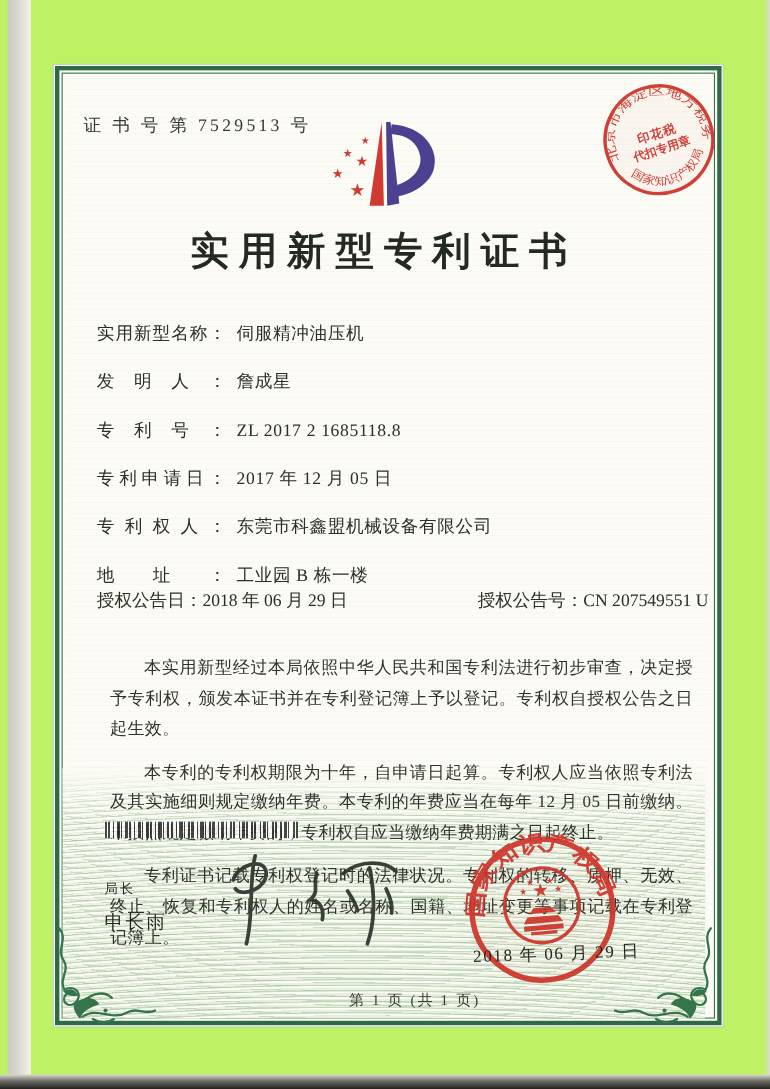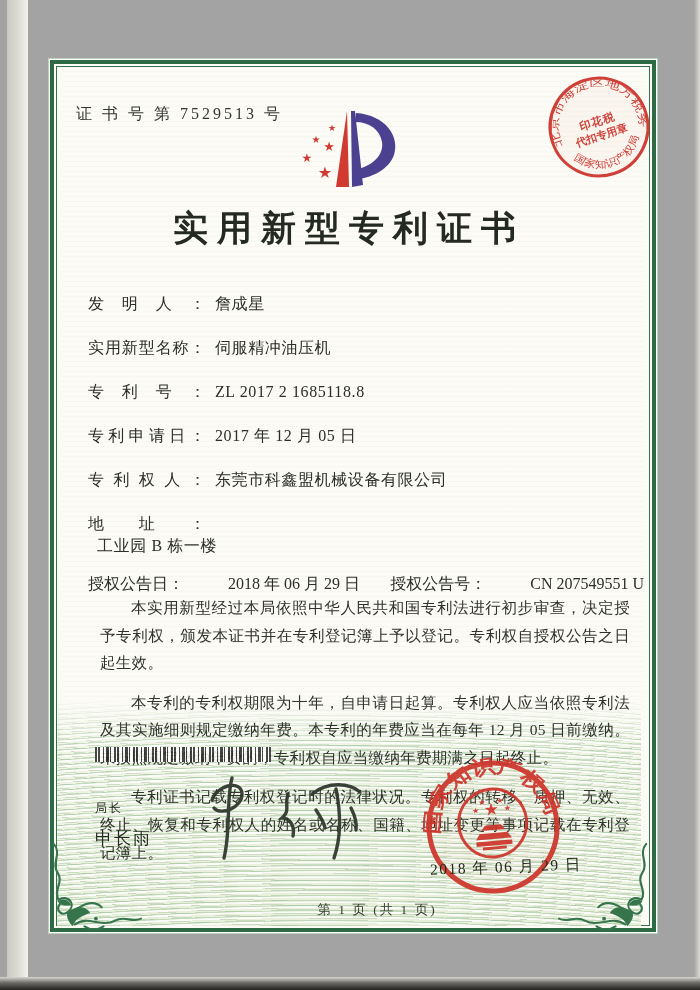--- a/index.html
+++ b/index.html
@@ -1,18 +1,18 @@
 <!DOCTYPE html>
 <html><head>
 <meta charset="utf-8">
 <style>
   html,body{margin:0;padding:0;}
   body{width:700px;height:990px;overflow:hidden;background:#f6f5f0;
        font-family:"Liberation Serif","DejaVu Serif",serif;}
-  .page{position:relative;width:700px;height:990px;background:#a3a3a3;}
+  .page{position:relative;width:700px;height:990px;background:#bef264;}
 
   
   .edge-left{position:absolute;left:7px;top:0;width:21px;height:977px;
     background:linear-gradient(90deg,#c9c9c2,#dddcd5 55%,#f3f2ec);}
   .edge-right{position:absolute;right:0;top:0;width:6px;height:977px;
     background:linear-gradient(270deg,#dcdbd4,rgba(246,245,240,0));}
   .edge-bottom{position:absolute;left:0;bottom:0;width:700px;height:13px;
     background:linear-gradient(#d8d6cf,#6b6a65 45%,#22211e);}
 
   
@@ -39,23 +39,23 @@
   .tax-stamp{position:absolute;left:546px;top:74px;width:106px;height:106px;
     transform:rotate(-18deg);opacity:.92;}
 
   .title{position:absolute;left:50px;top:205px;width:598px;text-align:center;
     font-size:35px;font-weight:700;letter-spacing:9px;color:#242a21;}
 
   .fields{position:absolute;left:88px;top:293px;width:556px;font-size:16px;color:#2b2f26;}
   .frow{display:flex;line-height:22px;margin-bottom:22px;}
   .frow .lbl{width:118px;flex:none;text-align-last:justify;letter-spacing:.5px;}
   .frow .val{margin-left:9px;letter-spacing:.6px;}
-  .frow.addr{margin-bottom:16px;flex-direction:column;}
+  .frow.addr{margin-bottom:1px;}
   .grant{display:flex;justify-content:space-between;line-height:22px;}
-  .grant .pair{display:flex;gap:44px;}
+  .grant .pair{display:flex;}
 
   .body-text{position:absolute;left:88px;top:582px;width:554px;font-size:15.5px;
     line-height:1.78;text-align:justify;color:#2f332a;letter-spacing:.3px;}
   .body-text p{margin:12px;text-indent:2em;}
 
   .barcode{position:absolute;left:95px;top:747px;width:176px;height:15px;opacity:.85;
     background:repeating-linear-gradient(90deg,#2b2b28 0 2px,#fff 2px 3px,#2b2b28 3px 5px,#fff 5px 8px,#2b2b28 8px 9px,#fff 9px 11px,#2b2b28 11px 14px,#fff 14px 15px,#2b2b28 15px 16px,#fff 16px 19px);}
 
   .signer{position:absolute;left:95px;top:800px;color:#23281f;}
   .signer .t{font-size:12px;letter-spacing:2px;}
@@ -150,26 +150,26 @@
       <textPath href="#taxBottom" startOffset="6" textLength="80" lengthAdjust="spacingAndGlyphs">国家知识产权局</textPath>
     </text>
     <text x="52" y="50" font-size="11" font-weight="bold" fill="#cc3129" text-anchor="middle" letter-spacing="1">印花税</text>
     <text x="52" y="64" font-size="10.5" font-weight="bold" fill="#cc3129" text-anchor="middle">代扣专用章</text>
   </svg>
 
   <div class="title">实用新型专利证书</div>
 
   <div class="fields">
     <div class="frow">
+      <span class="lbl">实用新型名称：</span>
+      <span class="val">伺服精冲油压机</span>
+    </div>
+    <div class="frow">
       <span class="lbl">发明人：</span>
       <span class="val">詹成星</span>
-    </div>
-    <div class="frow">
-      <span class="lbl">实用新型名称：</span>
-      <span class="val">伺服精冲油压机</span>
     </div>
     <div class="frow">
       <span class="lbl">专利号：</span>
       <span class="val">ZL 2017 2 1685118.8</span>
     </div>
     <div class="frow">
       <span class="lbl">专利申请日：</span>
       <span class="val">2017 年 12 月 05 日</span>
     </div>
     <div class="frow">

